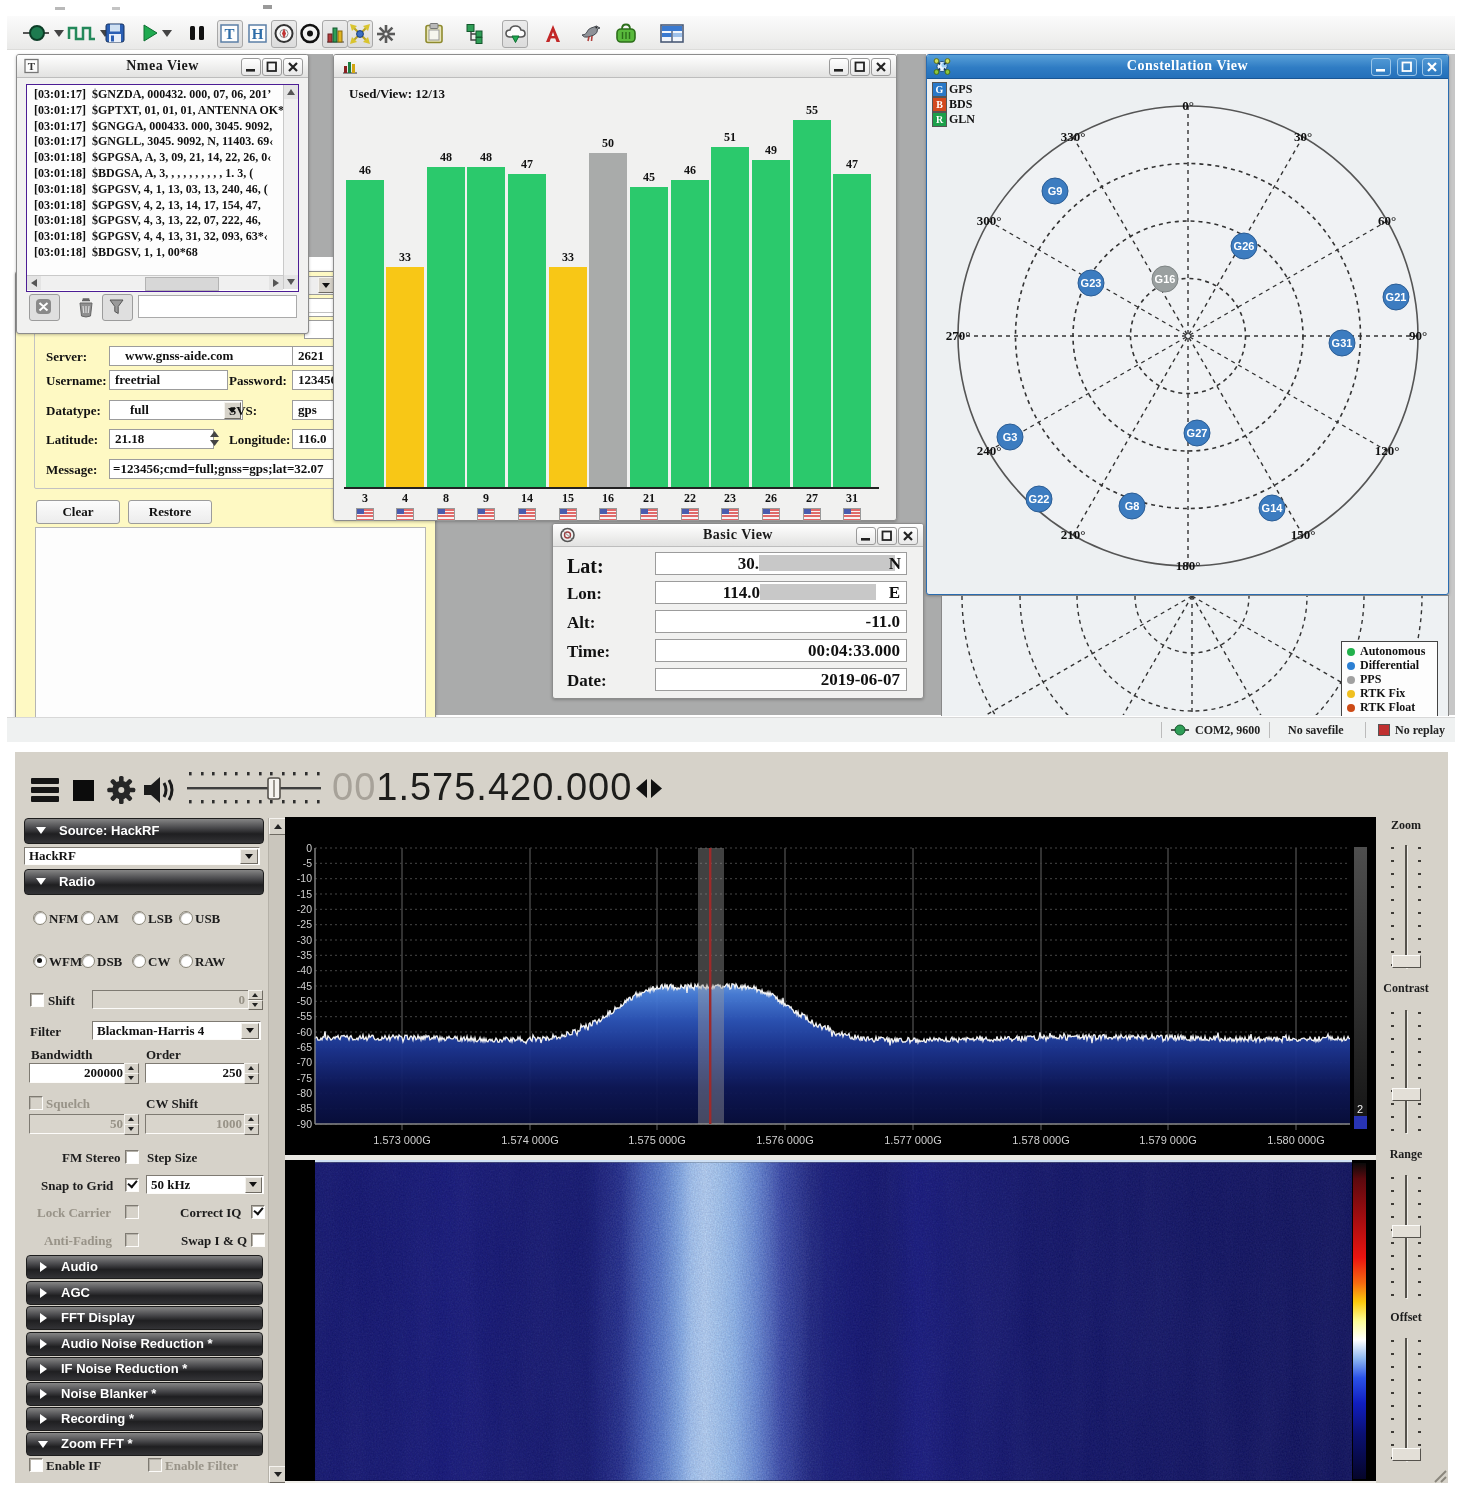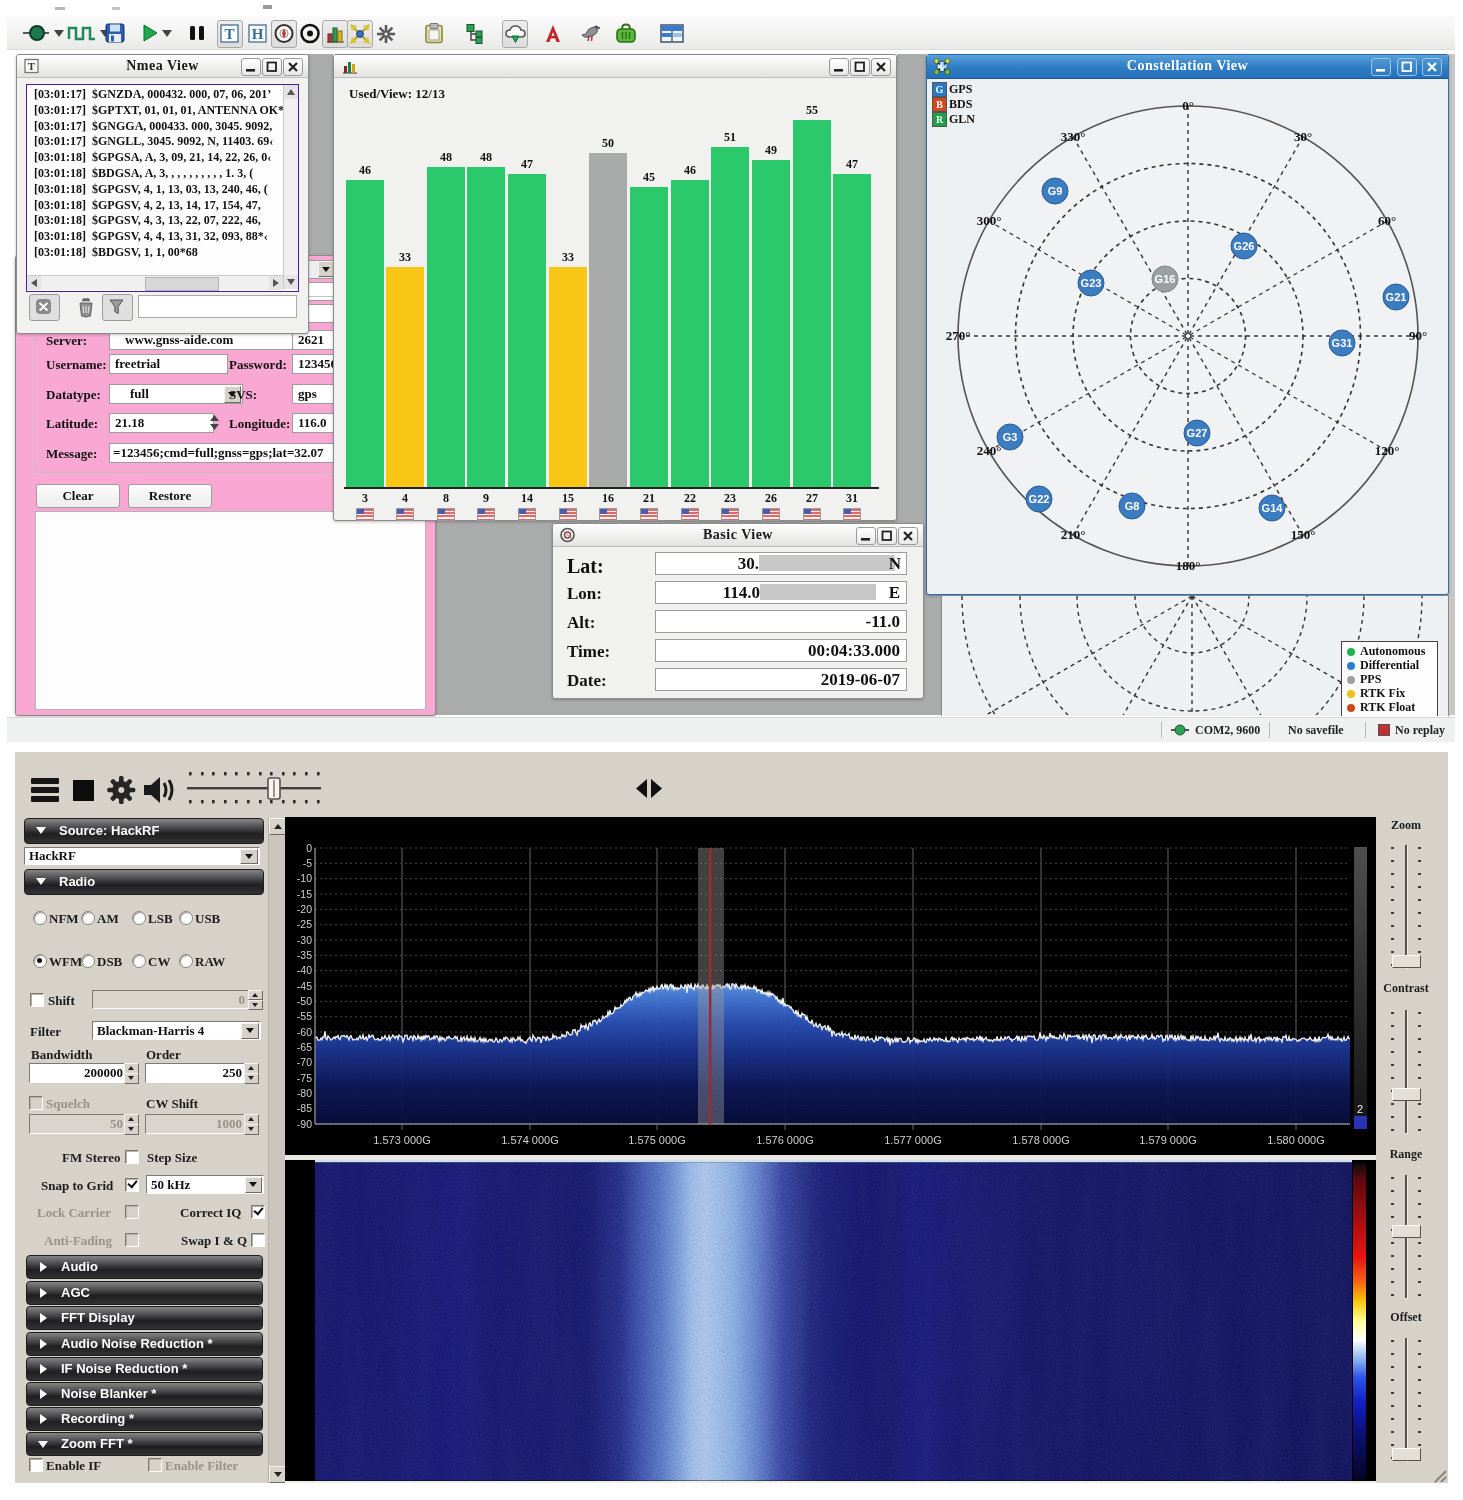--- a/index.html
+++ b/index.html
@@ -190,21 +190,21 @@
 <rect x="4" y="12" width="9.5" height="4" fill="#3a7ad0"></rect>
           <rect x="15" y="12" width="9" height="4" fill="#9ec1ea"></rect>
 <line x1="14" y1="10" x2="14" y2="21" stroke="#4a5b77" stroke-width="1.4"></line>
         </svg></div>
     </div>
 <div class="abs mdigray" style="left:307px;top:54px;width:26px;height:203px;"></div>
 <div class="abs mdigray" style="left:435px;top:519px;width:491px;height:196px;"></div>
 <div class="abs mdigray" style="left:897px;top:54px;width:29px;height:661px;"></div>
 <div class="abs mdigray" style="left:926px;top:593px;width:16px;height:122px;"></div>
 <div class="abs" style="left:1446px;top:54px;width:9px;height:661px;background:#c7c7c7"></div>
-<div class="win" style="left:15px;top:255px;width:419px;height:459px;background:#f9a8d4">
+<div class="win" style="left:15px;top:271px;width:419px;height:459px;background:#fef9c3">
       <div class="fld" style="left:288px;top:4px;width:40px;height:17px;background:#eee"></div>
       <div class="combo-a" style="left:302px;top:5px;width:14px;height:14px">
         <i></i>
       </div>
       <div class="fld" style="left:288px;top:26px;width:40px;height:17px;"></div>
       <div class="fld" style="left:288px;top:48px;width:40px;height:17px;"></div>
       <div class="abs" style="left:18px;top:40px;width:390px;height:175px;border:1px solid #c2c2c2;border-radius:2px"></div>
       <div class="lbl" style="left:30px;top:77px">Server:</div>
       <div class="fld" style="left:93px;top:74px;width:168px;height:18px;line-height:18px;padding-left:15px">www.gnss-aide.com</div>
       <div class="fld" style="left:276px;top:74px;width:52px;height:18px;line-height:18px;padding-left:5px">2621</div>
@@ -321,21 +321,21 @@
       <div class="abs" style="left:9px;top:29px;width:271px;height:206px;background:#fdfdfd;border:1px solid #4c1d95;overflow:hidden">
         <div class="nmline" style="position:absolute;left:7px;top:2px;font:bold 12px 'Liberation Serif';color:#111">[03:01:17]  $GNZDA, 000432. 000, 07, 06, 201’</div>
         <div class="nmline" style="position:absolute;left:7px;top:18px;font:bold 12px 'Liberation Serif';color:#111">[03:01:17]  $GPTXT, 01, 01, 01, ANTENNA OK*</div>
         <div class="nmline" style="position:absolute;left:7px;top:34px;font:bold 12px 'Liberation Serif';color:#111">[03:01:17]  $GNGGA, 000433. 000, 3045. 9092,</div>
         <div class="nmline" style="position:absolute;left:7px;top:49px;font:bold 12px 'Liberation Serif';color:#111">[03:01:17]  $GNGLL, 3045. 9092, N, 11403. 69‹</div>
         <div class="nmline" style="position:absolute;left:7px;top:65px;font:bold 12px 'Liberation Serif';color:#111">[03:01:18]  $GPGSA, A, 3, 09, 21, 14, 22, 26, 0‹</div>
         <div class="nmline" style="position:absolute;left:7px;top:81px;font:bold 12px 'Liberation Serif';color:#111">[03:01:18]  $BDGSA, A, 3, , , , , , , , , , 1. 3, (</div>
         <div class="nmline" style="position:absolute;left:7px;top:97px;font:bold 12px 'Liberation Serif';color:#111">[03:01:18]  $GPGSV, 4, 1, 13, 03, 13, 240, 46, (</div>
         <div class="nmline" style="position:absolute;left:7px;top:113px;font:bold 12px 'Liberation Serif';color:#111">[03:01:18]  $GPGSV, 4, 2, 13, 14, 17, 154, 47,</div>
         <div class="nmline" style="position:absolute;left:7px;top:128px;font:bold 12px 'Liberation Serif';color:#111">[03:01:18]  $GPGSV, 4, 3, 13, 22, 07, 222, 46,</div>
-        <div class="nmline" style="position:absolute;left:7px;top:144px;font:bold 12px 'Liberation Serif';color:#111">[03:01:18]  $GPGSV, 4, 4, 13, 31, 32, 093, 88*‹</div>
+        <div class="nmline" style="position:absolute;left:7px;top:144px;font:bold 12px 'Liberation Serif';color:#111">[03:01:18]  $GPGSV, 4, 4, 13, 31, 32, 093, 63*‹</div>
         <div class="nmline" style="position:absolute;left:7px;top:160px;font:bold 12px 'Liberation Serif';color:#111">[03:01:18]  $BDGSV, 1, 1, 00*68</div>
       </div>
       <div class="abs" style="left:266px;top:30px;width:14px;height:204px;background:#f0f0f0;border-left:1px solid #c9c9c9">
         <div style="position:absolute;top:0;left:0;width:14px;height:14px;background:#e4e4e4">
           <i class="arrow" style="left:3px;top:4px;border-left:4px solid transparent;border-right:4px solid transparent;border-bottom:6px solid #555"></i>
         </div>
         <div style="position:absolute;bottom:0;left:0;width:14px;height:14px;background:#e4e4e4">
           <i class="arrow" style="left:3px;top:4px;border-left:4px solid transparent;border-right:4px solid transparent;border-top:6px solid #555"></i>
         </div>
       </div>
@@ -575,20 +575,21 @@
       <rect x="108" y="4" width="2.6" height="3.4" fill="#2e2e2e"></rect>
       <rect x="108" y="32" width="2.6" height="3.4" fill="#2e2e2e"></rect>
       <rect x="120" y="4" width="2.6" height="3.4" fill="#2e2e2e"></rect>
       <rect x="120" y="32" width="2.6" height="3.4" fill="#2e2e2e"></rect>
       <rect x="132" y="4" width="2.6" height="3.4" fill="#2e2e2e"></rect>
       <rect x="132" y="32" width="2.6" height="3.4" fill="#2e2e2e"></rect>
       <rect x="2" y="19" width="134" height="2.4" fill="#3e3e3e"></rect>
       <rect x="83" y="10" width="12" height="21" rx="2" fill="#f5f3ef" stroke="#55524c" stroke-width="1.6"></rect>
       <rect x="88" y="12" width="2" height="17" fill="#9a968e"></rect>
     </svg>
+<div class="abs" style="left:317px;top:14px;font-family:'Liberation Sans';font-size:38px;letter-spacing:1px;color:#1d1d1b;white-space:pre"><span style="color:#a7a299">00</span>1.575.420.000</div>
 <svg class="abs" style="left:620px;top:27px" width="30" height="20">
 <polygon points="12,0 12,19 1,9.5" fill="#111"></polygon>
       <polygon points="16,0 16,19 27,9.5" fill="#111"></polygon>
     </svg>
 <div class="shead" style="top:66px"><i class="tri"></i><span>Source: HackRF</span></div>
 <div class="sfld" style="left:9px;top:95px;width:230px;height:16px;line-height:16px;padding-left:4px">HackRF<span class="combo-a" style="right:1px;top:1px;width:16px;height:13px">
         <i style="top:4px;left:4px"></i>
       </span></div>
 <div class="shead" style="top:117px"><i class="tri"></i><span>Radio</span></div>
 <div class="radio" style="left:18px;top:159px"></div>

